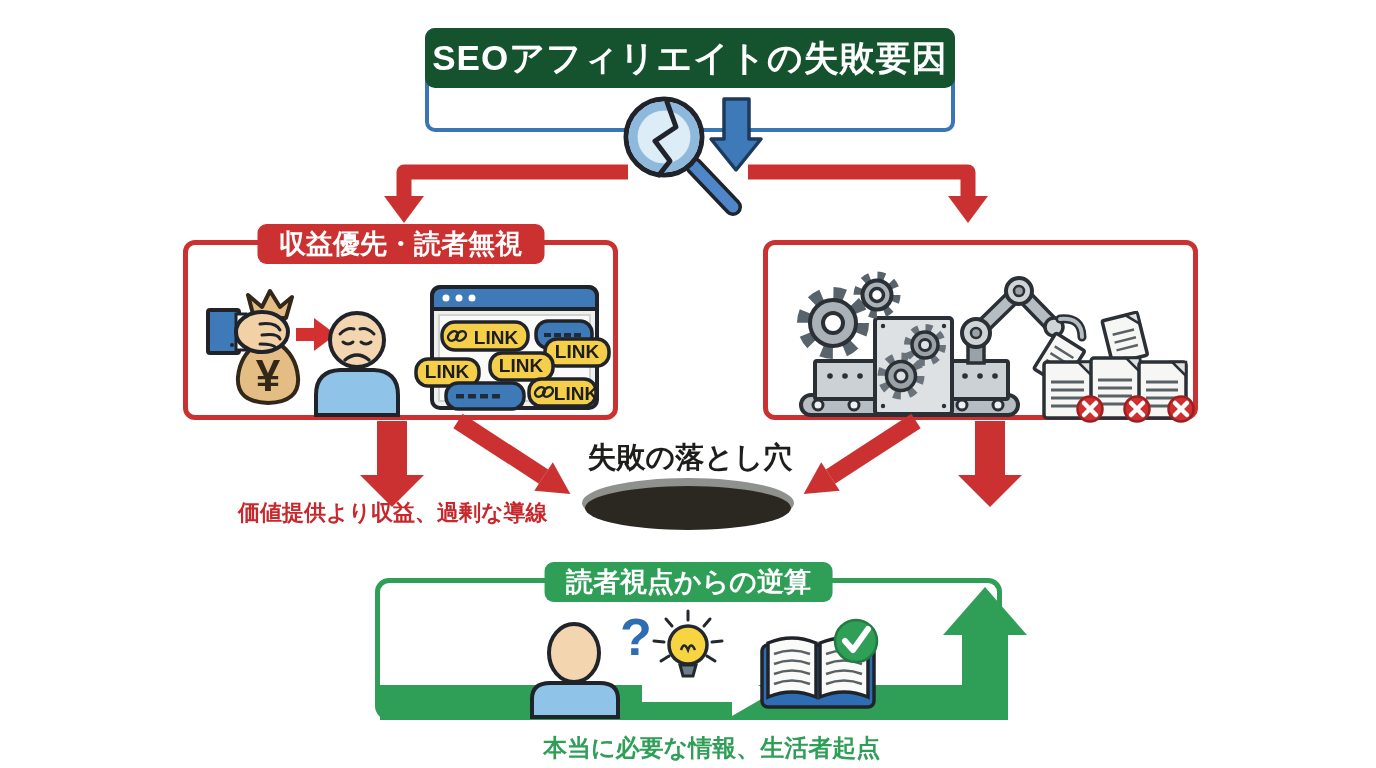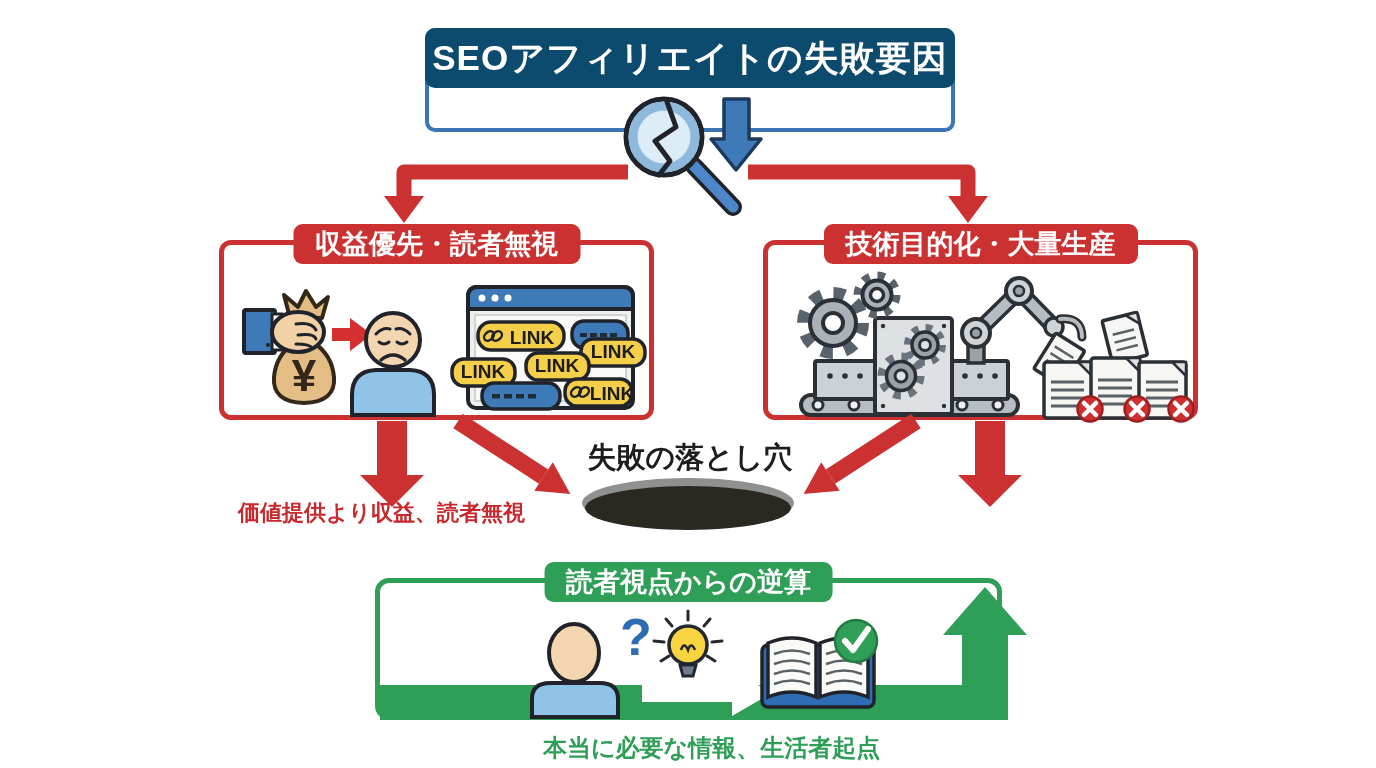--- a/index.html
+++ b/index.html
@@ -8,30 +8,30 @@
     font-family:"Liberation Sans","DejaVu Sans",sans-serif;
   }
   .abs{position:absolute;}
   
   .title-box{
     left:425px;top:28px;width:530px;height:104px;box-sizing:border-box;
     border:4px solid #3a76b5;border-radius:10px;background:#ffffff;
   }
   .title-bar{
     position:absolute;top:-4px;left:-4px;right:-4px;height:60px;
-    background:#0c4a6e;border-radius:10px;box-sizing:border-box;
+    background:#14532d;border-radius:10px;box-sizing:border-box;
     display:flex;align-items:center;justify-content:center;
     color:#ffffff;font-size:35px;font-weight:bold;letter-spacing:1px;white-space:nowrap;
   }
   
   .failure-box{
     width:435px;height:180px;box-sizing:border-box;background:#ffffff;
     border:5px solid #cc3132;border-radius:12px;
   }
-  .fb-left{left:183px;top:240px;margin-left:36px;}
+  .fb-left{left:183px;top:240px;}
   .fb-right{left:763px;top:240px;}
   .box-pill{
     position:absolute;top:-21px;left:50%;transform:translateX(-50%);
     color:#ffffff;font-weight:bold;font-size:27px;line-height:1.2;
     padding:4px 22px;border-radius:9px;white-space:nowrap;
   }
   .pill-red{background:#cc3132;}
   .pill-green{background:#2f9e57;}
   .green-box{
     left:375px;top:578px;width:627px;height:142px;box-sizing:border-box;background:#ffffff;
@@ -143,21 +143,20 @@
             <ellipse cx="352" cy="147" rx="5.5" ry="4" transform="rotate(-40 352 147)"></ellipse>
             <ellipse cx="360" cy="147" rx="5.5" ry="4" transform="rotate(-40 360 147)"></ellipse>
           </g>
           <text x="388" y="155" text-anchor="middle" font-size="19" font-weight="bold" fill="#1d1d1b">LINK</text>
         </g>
       </g>
     </svg>
   </div>
 
   <div class="abs failure-box fb-right">
-    <div class="box-pill pill-red">技術目的化・大量生産</div>
     <svg class="ill" viewBox="0 0 425 170">
       <g>
         <rect x="33" y="150" width="217" height="20" rx="10" fill="#b7bec3" stroke="#2a3036" stroke-width="4"></rect>
         <g fill="#eef0f1" stroke="#2a3036" stroke-width="3">
           <circle cx="50" cy="160" r="5"></circle>
             <circle cx="86" cy="160" r="5"></circle>
             <circle cx="122" cy="160" r="5"></circle>
           <circle cx="158" cy="160" r="5"></circle>
             <circle cx="194" cy="160" r="5"></circle>
             <circle cx="230" cy="160" r="5"></circle>
@@ -252,21 +251,21 @@
         </g>
         <g>
           <circle cx="413" cy="164" r="12.5" fill="#cf2f31" stroke="#9e1f1f" stroke-width="2.5"></circle>
           <path d="M407 158 L419 170 M419 158 L407 170" stroke="#ffffff" stroke-width="4.5" stroke-linecap="round"></path>
         </g>
       </g>
     </svg>
   </div>
 
   <div class="abs pit-label">失敗の落とし穴</div>
-  <div class="abs caption cap-red cap-left">価値提供より収益、読者無視</div>
+  <div class="abs caption cap-red cap-left">価値提供より収益、過剰な導線</div>
 
   <div class="abs caption cap-green cap-bottom">本当に必要な情報、生活者起点</div>
   <div class="abs green-box">
     <div class="box-pill pill-green">読者視点からの逆算</div>
     <svg class="ill" viewBox="0 0 617 132">
       <g fill="#2f9e57">
         <rect x="0" y="102" width="628" height="35"></rect>
         <rect x="582" y="48" width="46" height="60"></rect>
         <polygon points="605,4 647,52 563,52"></polygon>
       </g>

